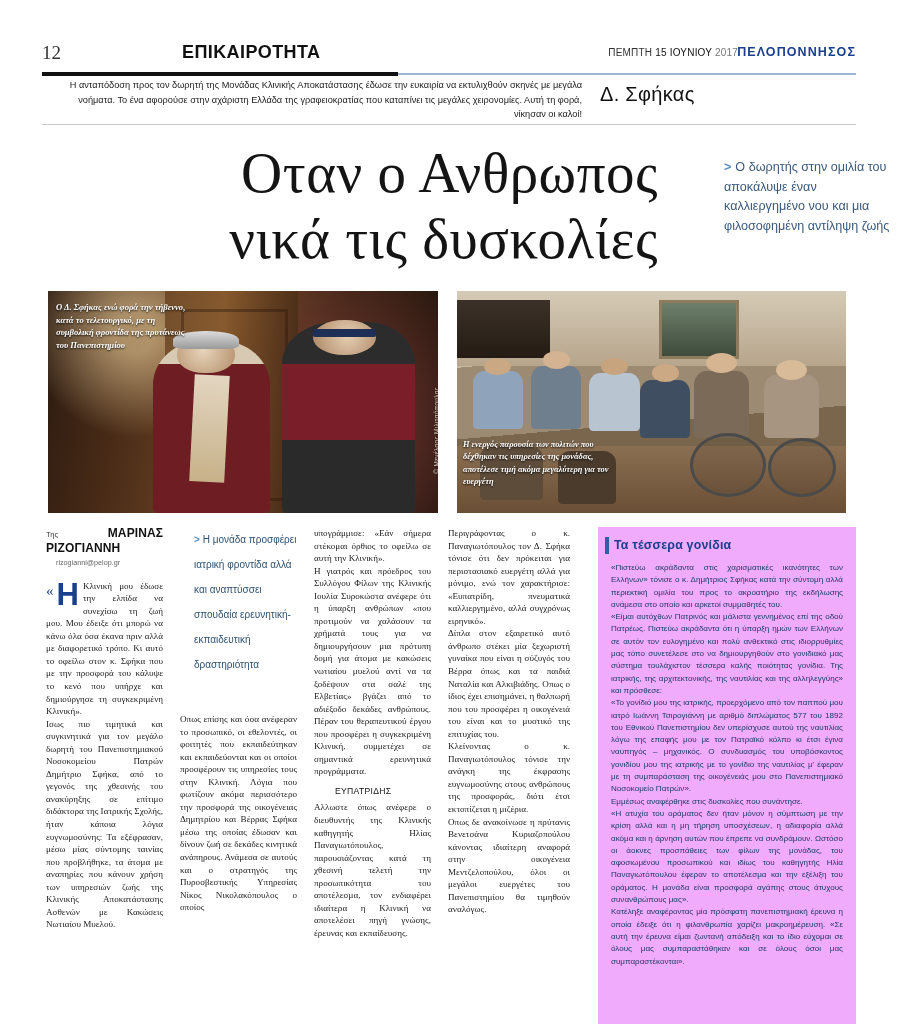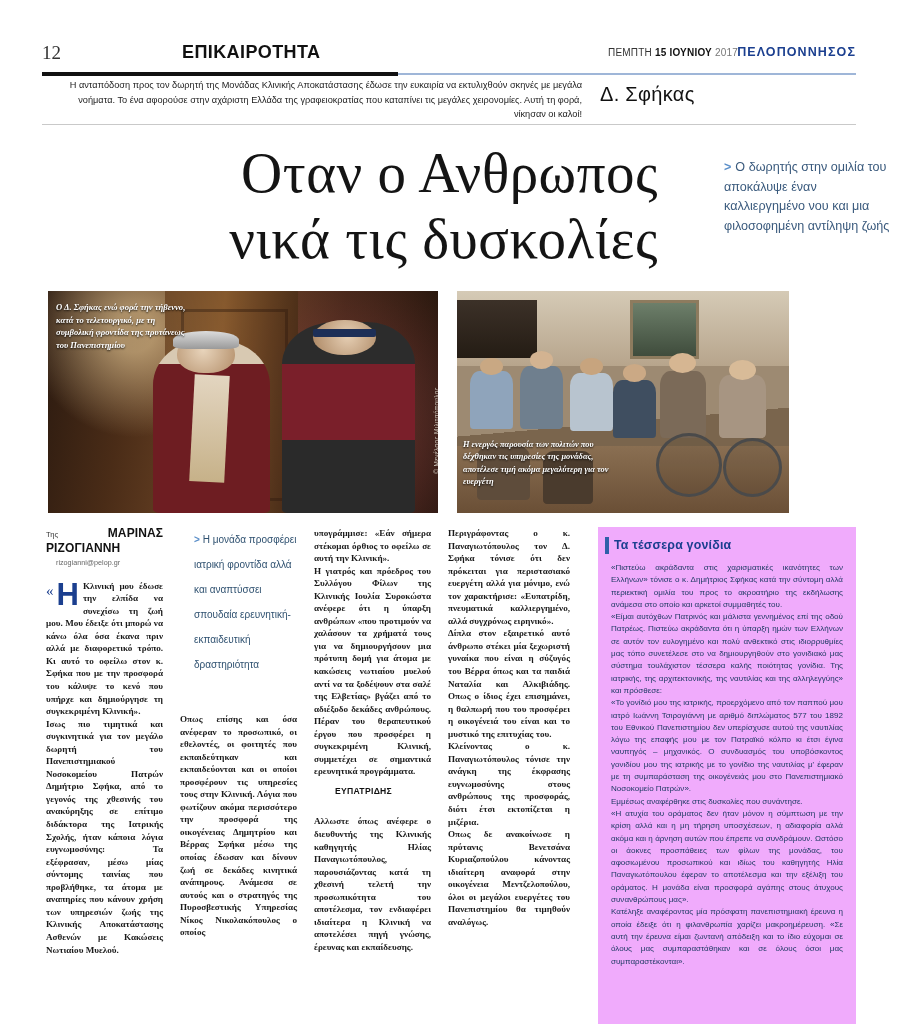--- a/index.html
+++ b/index.html
@@ -10,21 +10,21 @@
     color:#1a1a1a;
     overflow:hidden;
   }
   .page{position:relative;width:898px;height:1024px;box-sizing:border-box;}
 
   
   .masthead{position:absolute;left:42px;top:38px;width:814px;height:36px;}
   .folio{position:absolute;left:0;top:4px;font-size:19px;color:#333;font-family:"Liberation Serif",serif;}
   .section-title{position:absolute;left:140px;top:4px;font-size:18px;font-weight:bold;letter-spacing:.4px;color:#111;}
   .dateline{position:absolute;right:118px;top:9px;font-size:10px;color:#333;letter-spacing:.2px;white-space:nowrap;}
-  .dateline b{font-weight:bold;color:#111;}
+  .dateline b{font-weight:normal;color:#111;}
   .dateline .yr{color:#777;}
   .brand{position:absolute;right:0;top:7px;font-size:12.5px;font-weight:bold;color:#1b3f8f;letter-spacing:1.1px;}
   .rule-wrap{position:absolute;left:42px;top:72px;width:814px;height:4px;}
   .rule-dark{position:absolute;left:0;top:0;width:356px;height:4px;background:#111;}
   .rule-light{position:absolute;left:356px;top:1px;width:458px;height:2px;background:#9fb6d8;}
 
   
   .kicker{position:absolute;left:52px;top:78px;width:530px;text-align:right;
     font-size:9.2px;line-height:14.5px;color:#222;}
   .byline-top{position:absolute;left:600px;top:83px;font-size:20px;color:#111;
@@ -35,21 +35,21 @@
   .headline{position:absolute;left:48px;top:140px;width:610px;
     font-family:"Liberation Serif",serif;font-size:57px;line-height:66px;
     text-align:right;color:#141414;font-weight:normal;letter-spacing:.5px;}
   .deck{position:absolute;left:694px;top:158px;width:175px;
     font-size:12.6px;line-height:19.5px;color:#3a5a7d;margin-left:30px;}
   .deck .arrow{color:#5b8fc9;font-weight:bold;margin-right:4px;}
 
   
   .photo{position:absolute;overflow:hidden;}
   .photo1{left:48px;top:291px;width:390px;height:222px;}
-  .photo2{left:457px;top:291px;width:332px;height:222px;}
+  .photo2{left:457px;top:291px;width:389px;height:222px;}
 
   .ph1-bg{position:absolute;inset:0;
     background:
       radial-gradient(circle at 22% 18%, rgba(255,226,170,.55) 0 6%, rgba(0,0,0,0) 30%),
       radial-gradient(circle at 74% 62%, rgba(150,70,70,.45) 0 18%, rgba(0,0,0,0) 55%),
       linear-gradient(100deg,#2b1a10 0%,#4a2c17 22%,#6d4526 45%,#3c2314 70%,#1e120a 100%);}
   .ph1-door{position:absolute;left:30%;top:0;width:34%;height:100%;
     background:linear-gradient(95deg,#6b4524,#8a5c2e 40%,#5b3a1d 75%,#3d2613);opacity:.85;}
   .ph1-door:after{content:"";position:absolute;left:12%;top:8%;width:76%;height:84%;
     border:3px solid rgba(40,22,10,.45);}
@@ -107,30 +107,30 @@
 
   .byline-small{font-family:"Liberation Sans",sans-serif;font-size:7.6px;color:#333;
     letter-spacing:.1px;margin-bottom:1px;}
   .byline-small b{font-weight:bold;color:#111;font-size:12px;}
   .email{font-family:"Liberation Sans",sans-serif;font-size:7.2px;color:#666;margin-bottom:10px;margin-left:10px;}
   .dropwrap{position:relative;}
   .quote-mark{float:left;font-family:"Liberation Serif",serif;font-size:15px;color:#1b3f8f;
     line-height:1;margin:4px 2px 0 0;}
   .dropcap{float:left;font-family:"Liberation Sans",sans-serif;font-weight:bold;
     font-size:31px;line-height:26px;color:#1b3f8f;margin:2px 4px 0 1px;}
-  .col p{margin:0;font-weight:bold;}
+  .col p{margin:0;}
   .col p + p{margin-top:0;}
 
   .side-note{position:absolute;left:148px;top:0;width:112px;
     font-family:"Liberation Sans",sans-serif;font-size:10px;line-height:25px;
     color:#2f5170;font-weight:normal;}
   .side-note .arrow{color:#5b8fc9;font-weight:bold;}
 
-  .subhead{font-family:"Liberation Sans",sans-serif;font-weight:bold;font-size:8.6px;
-    color:#111;letter-spacing:.3px;margin:7px 0 18px;padding-left:21px;}
+  .subhead{font-family:"Liberation Sans",sans-serif;font-weight:normal;font-size:8.6px;
+    color:#111;letter-spacing:.3px;margin:7px 0 4px;padding-left:21px;}
 
   
   .box{position:absolute;left:598px;top:527px;width:258px;height:497px;
     background:#f0abfc;box-sizing:border-box;}
   .box-head{position:relative;padding:11px 0 8px 16px;}
   .box-bar{position:absolute;left:7px;top:10px;width:4px;height:17px;background:#2f5fa8;}
   .box-title{font-family:"Liberation Sans",sans-serif;font-weight:bold;font-size:12.4px;
     color:#1b3f8f;letter-spacing:.2px;}
   .box-body{padding:2px 13px 10px 13px;
     font-family:"Liberation Sans",sans-serif;font-size:8.05px;line-height:12.3px;

